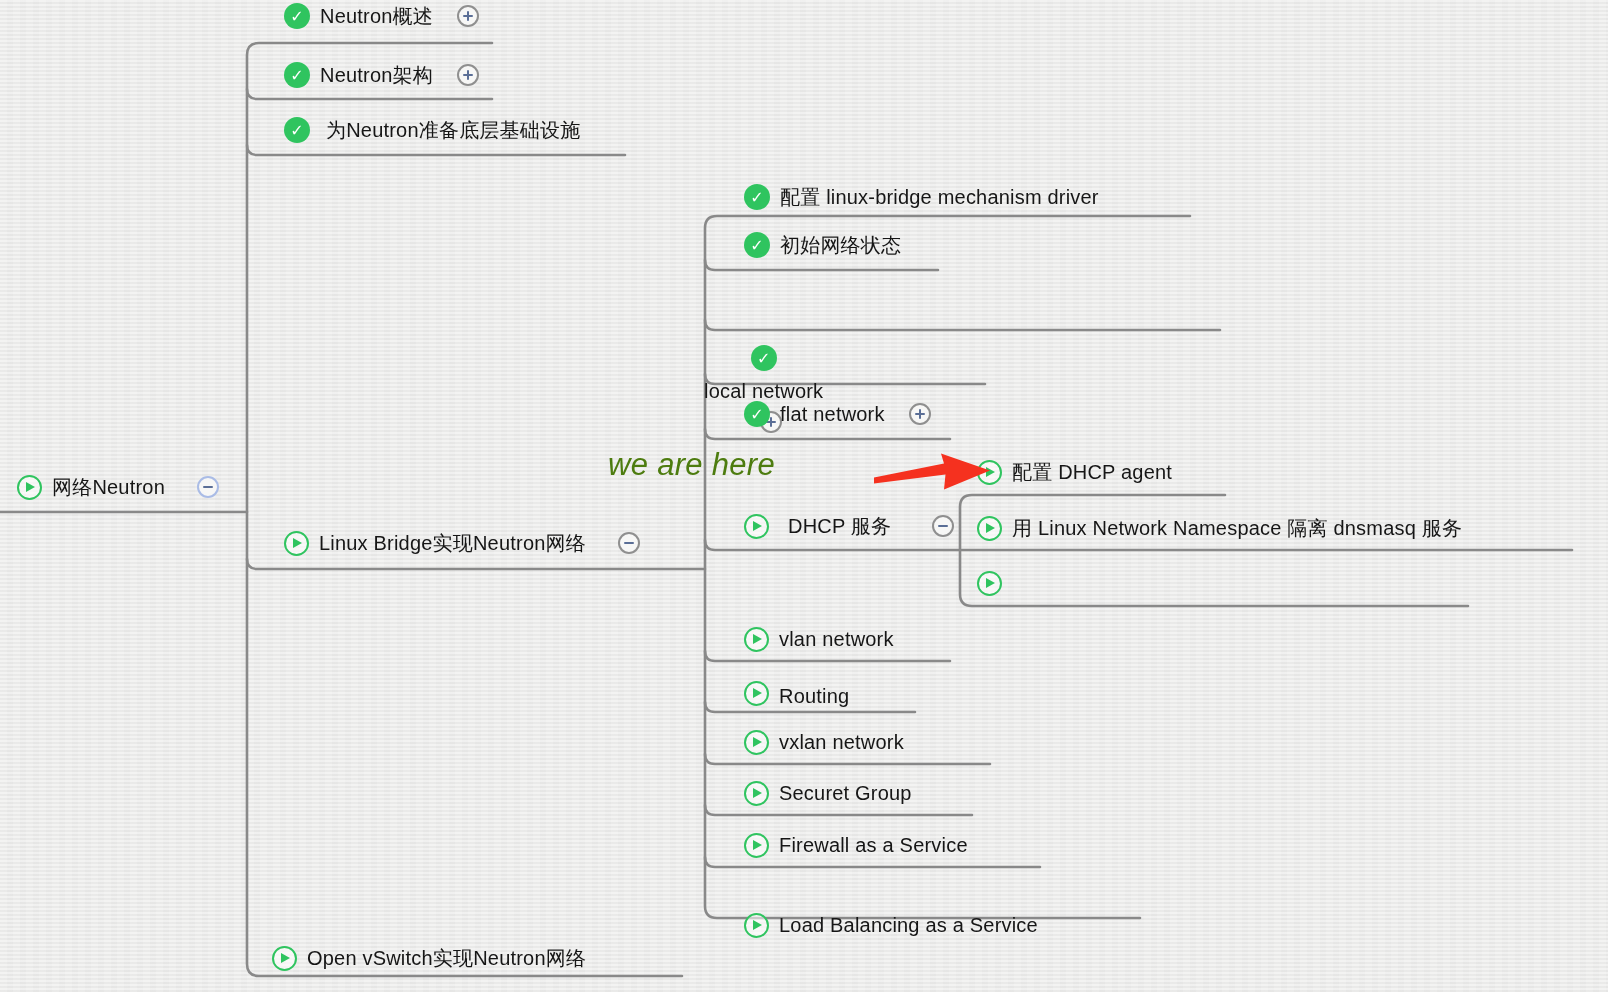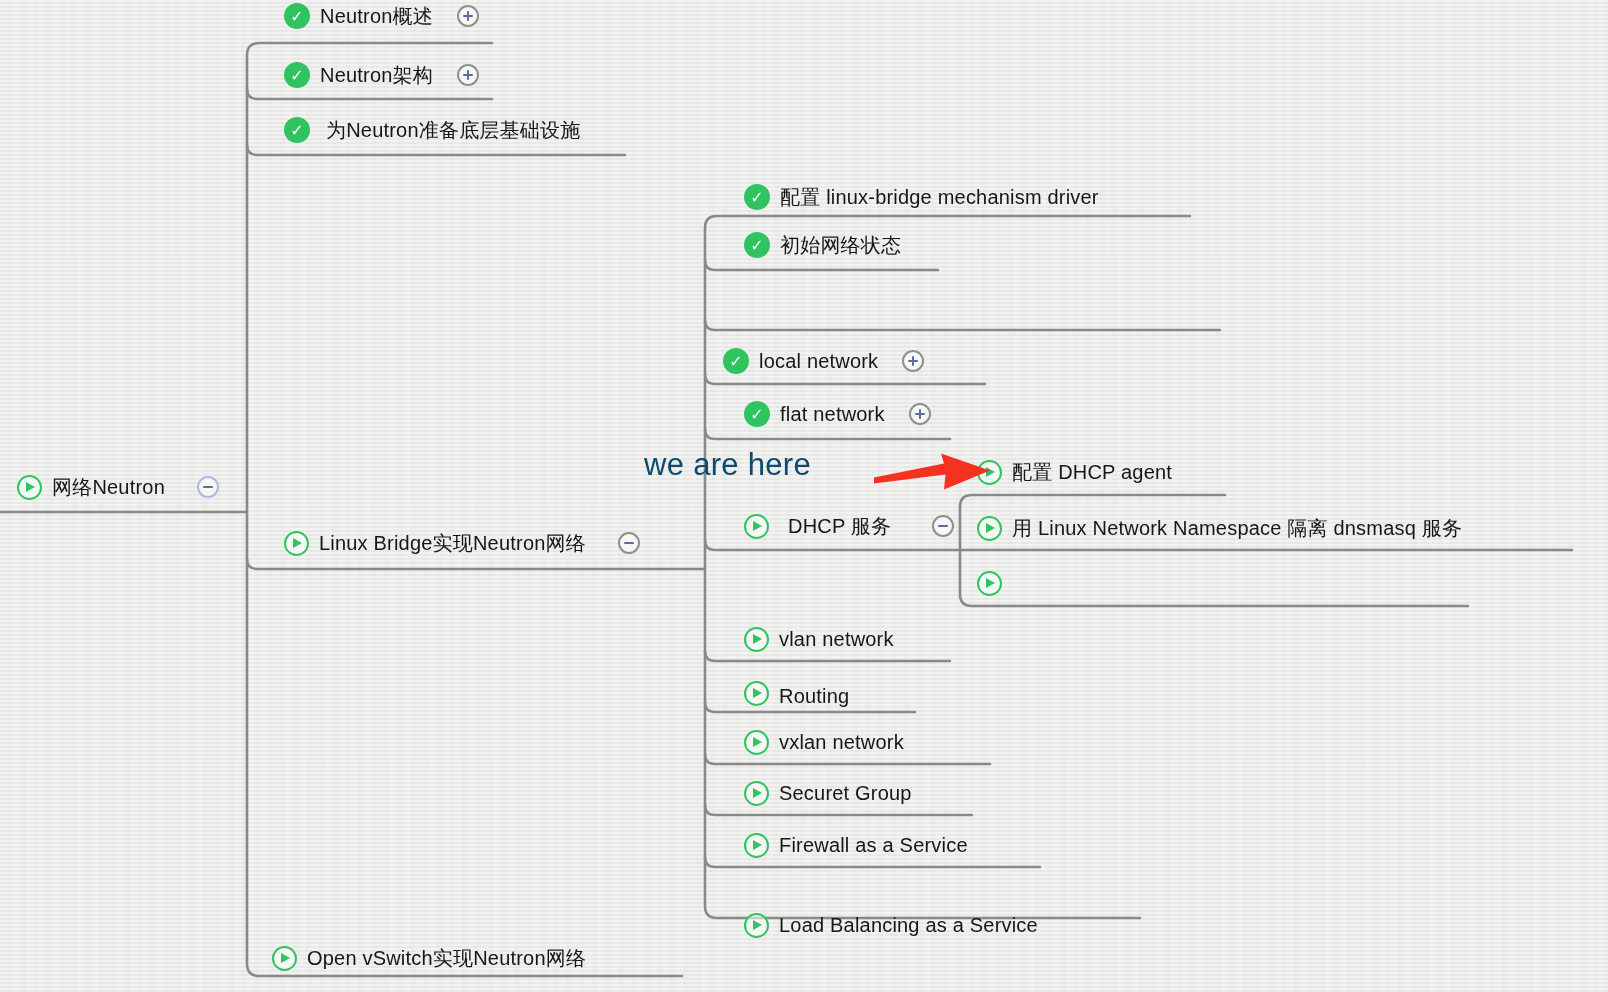--- a/index.html
+++ b/index.html
@@ -42,22 +42,22 @@
     height:2px;background:#5a6e96;border-radius:1px;
   }
   .toggle.plus::after{
     content:"";position:absolute;top:4px;bottom:4px;left:50%;margin-left:-1px;
     width:2px;background:#5a6e96;border-radius:1px;
   }
   .toggle.plus{margin-left:14px;}
   .toggle.minus{margin-left:22px;}
   .toggle.root-ring{border-color:#aabce6;}
   .annotation{
-    position:absolute;left:644px;top:448px;z-index:3;
-    color:#0c4a6e;font-size:31px;line-height:1.1;letter-spacing:.3px;
+    position:absolute;left:608px;top:448px;z-index:3;
+    color:#4d7c0f;font-size:31px;line-height:1.1;letter-spacing:.3px;font-style:italic;
   }
   .arrow{position:absolute;left:0;top:0;z-index:3;pointer-events:none;}
 </style>
 </head>
 <body>
 
 <div class="canvas">
 
   <svg class="wires" width="1608" height="992" viewBox="0 0 1608 992">
     <g fill="none" stroke="#898989" stroke-width="2.6" stroke-linecap="round">
@@ -117,21 +117,21 @@
   </div>
 
   <div class="node" style="left:744px;top:181px;">
     <span class="ic check"></span>
     <span class="lbl">配置 linux-bridge mechanism driver</span>
   </div>
   <div class="node" style="left:744px;top:229px;text-align:center;">
     <span class="ic check"></span>
     <span class="lbl">初始网络状态</span>
   </div>
-  <div class="node" style="left:723px;top:345px;">
+  <div class="node" style="left:704px;top:345px;flex-direction:column;">
     <span class="ic check"></span>
     <span class="lbl">local network</span>
     <span class="toggle plus"></span>
   </div>
   <div class="node" style="left:744px;top:398px;">
     <span class="ic check"></span>
     <span class="lbl">flat network</span>
     <span class="toggle plus"></span>
   </div>
   <div class="node" style="left:744px;top:510px;gap:19px;">

